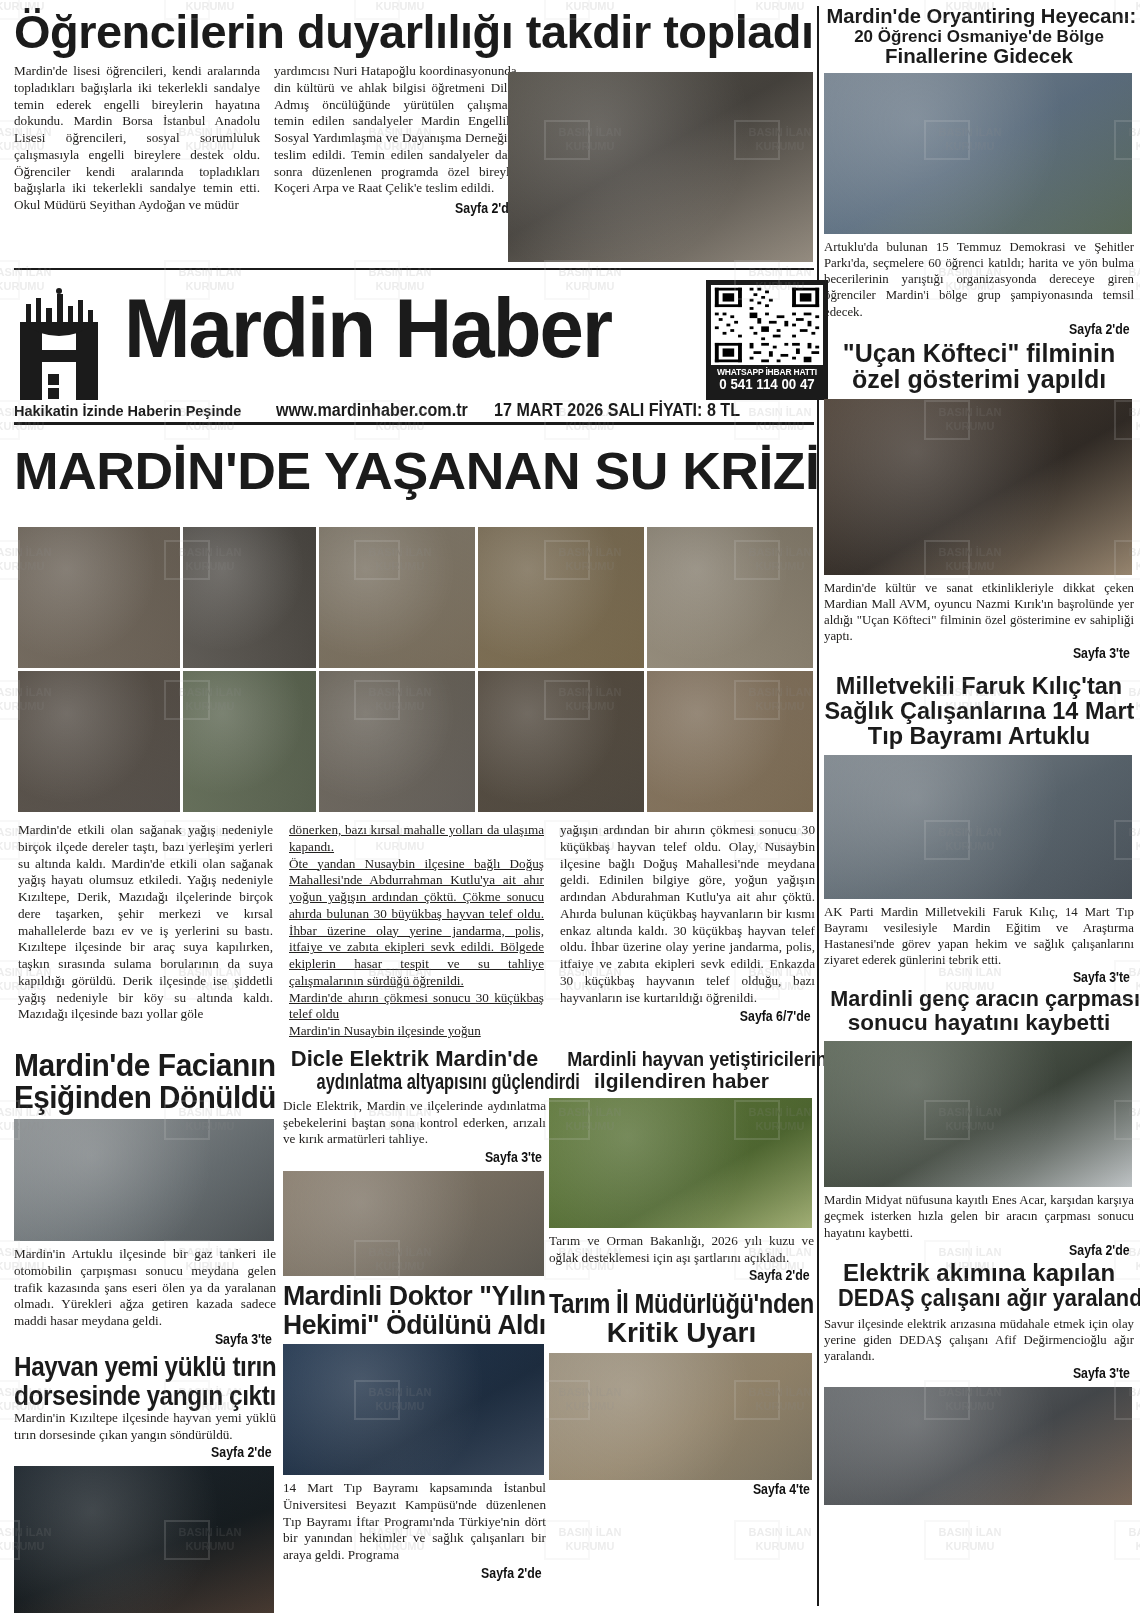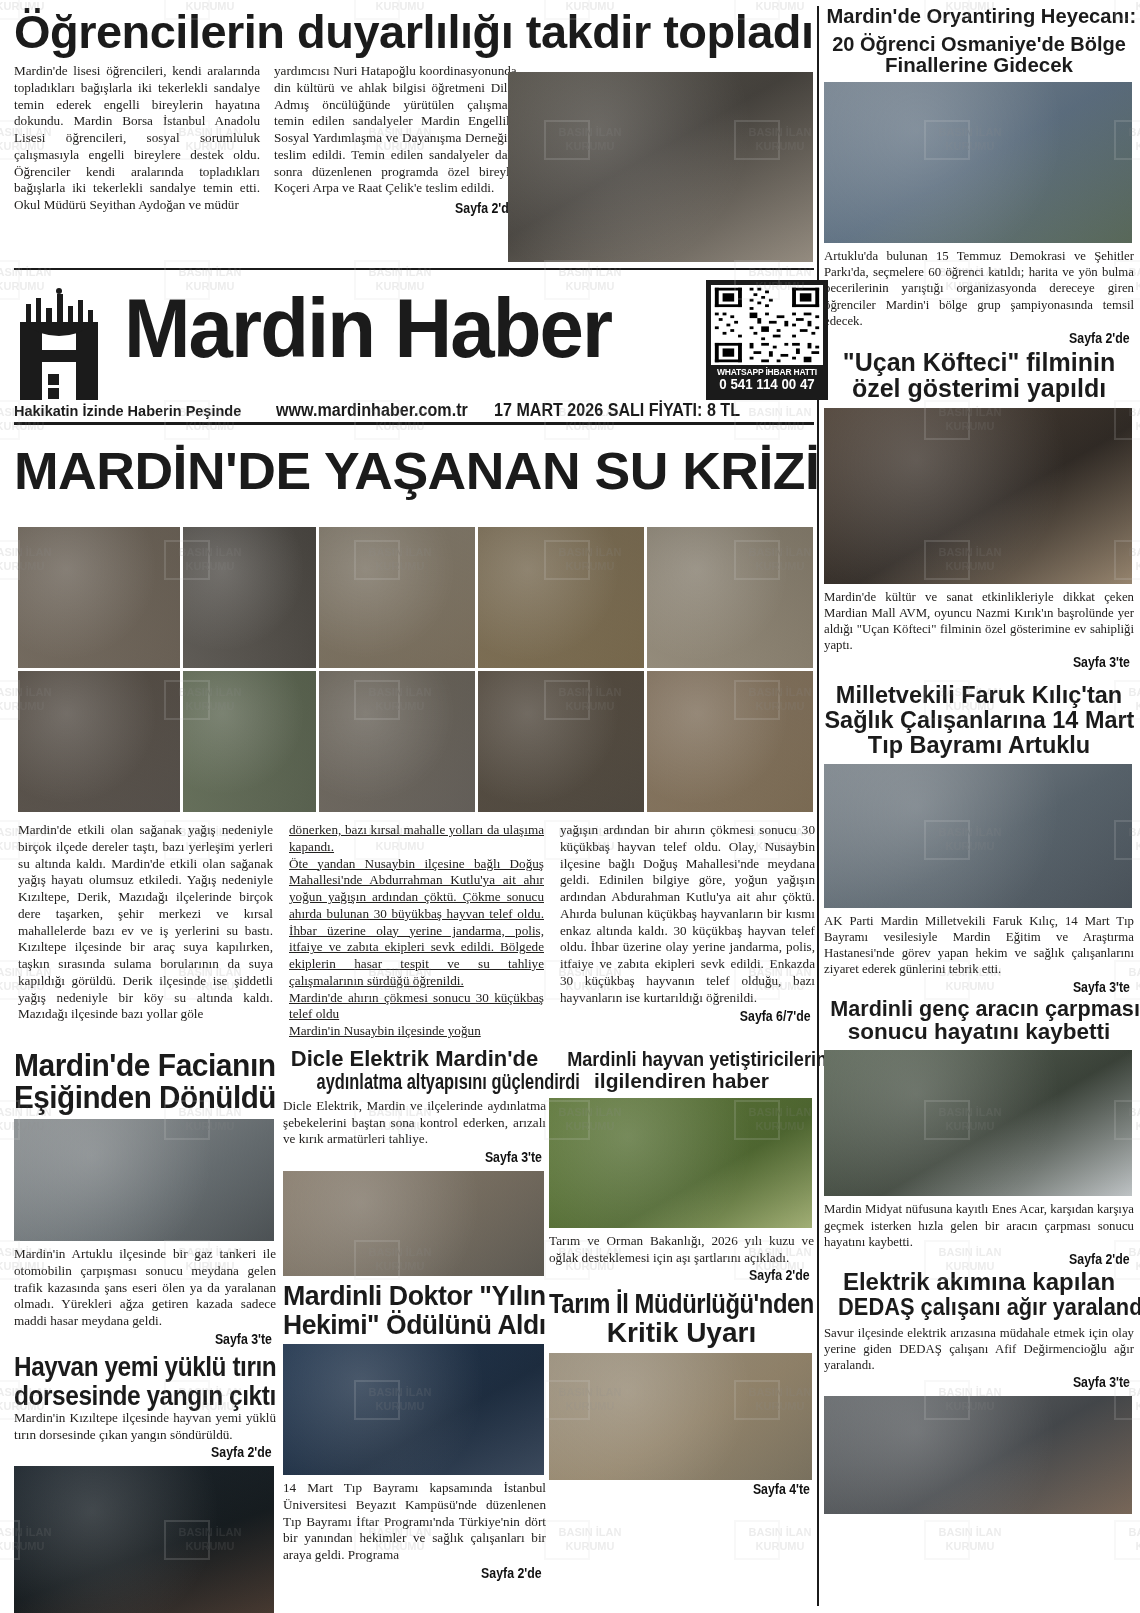--- a/index.html
+++ b/index.html
@@ -592,21 +592,21 @@
     <div class="hl-c" style="font-size: 28px; margin-top: 1px; transform: scaleX(1); transform-origin: center center;">Kritik Uyarı</div>
     <div class="photo" style="width:263px;height:127px;margin-top:5px;background:linear-gradient(150deg,#cdbfa6,#a08f72 55%,#6d6450);"></div>
     <div style="text-align:right;"><span class="sayfa">Sayfa 4'te</span></div>
   </div>
 
   <div id="rail">
 
     <div class="rail-block">
       <div class="rail-head">
         <div class="hl-c" style="font-size: 20.5px; transform: scaleX(0.984127); transform-origin: center center;">Mardin'de Oryantiring Heyecanı:</div>
-        <div class="hl-c" style="font-size: 20px; margin-top: 7px; transform: scaleX(1); transform-origin: center center;">20 Öğrenci Osmaniye'de Bölge</div>
+        <div class="hl-c" style="font-size: 17px; margin-top: 1px; transform: scaleX(1); transform-origin: center center;">20 Öğrenci Osmaniye'de Bölge</div>
         <div class="hl-c" style="font-size: 20.5px; margin-top: 1px; transform: scaleX(1); transform-origin: center center;">Finallerine Gidecek</div>
       </div>
       <div class="photo" style="width:308px;height:161px;margin-top:6px;background:linear-gradient(150deg,#9fb0c1,#63788c 50%,#4a5b4a);"></div>
       <div class="body-txt rail-body" style="margin-top:5px;">Artuklu'da bulunan 15 Temmuz Demokrasi ve Şehitler Parkı'da, seçmelere 60 öğrenci katıldı; harita ve yön bulma becerilerinin yarıştığı organizasyonda dereceye giren öğrenciler Mardin'i bölge grup şampiyonasında temsil edecek.</div>
       <div style="text-align:right;"><span class="sayfa">Sayfa 2'de</span></div>
     </div>
 
     <div class="rail-block" style="margin-top:3px;">
       <div class="rail-head">
         <div class="hl-c" style="font-size: 25px; transform: scaleX(1); transform-origin: center center;">"Uçan Köfteci" filminin</div>

